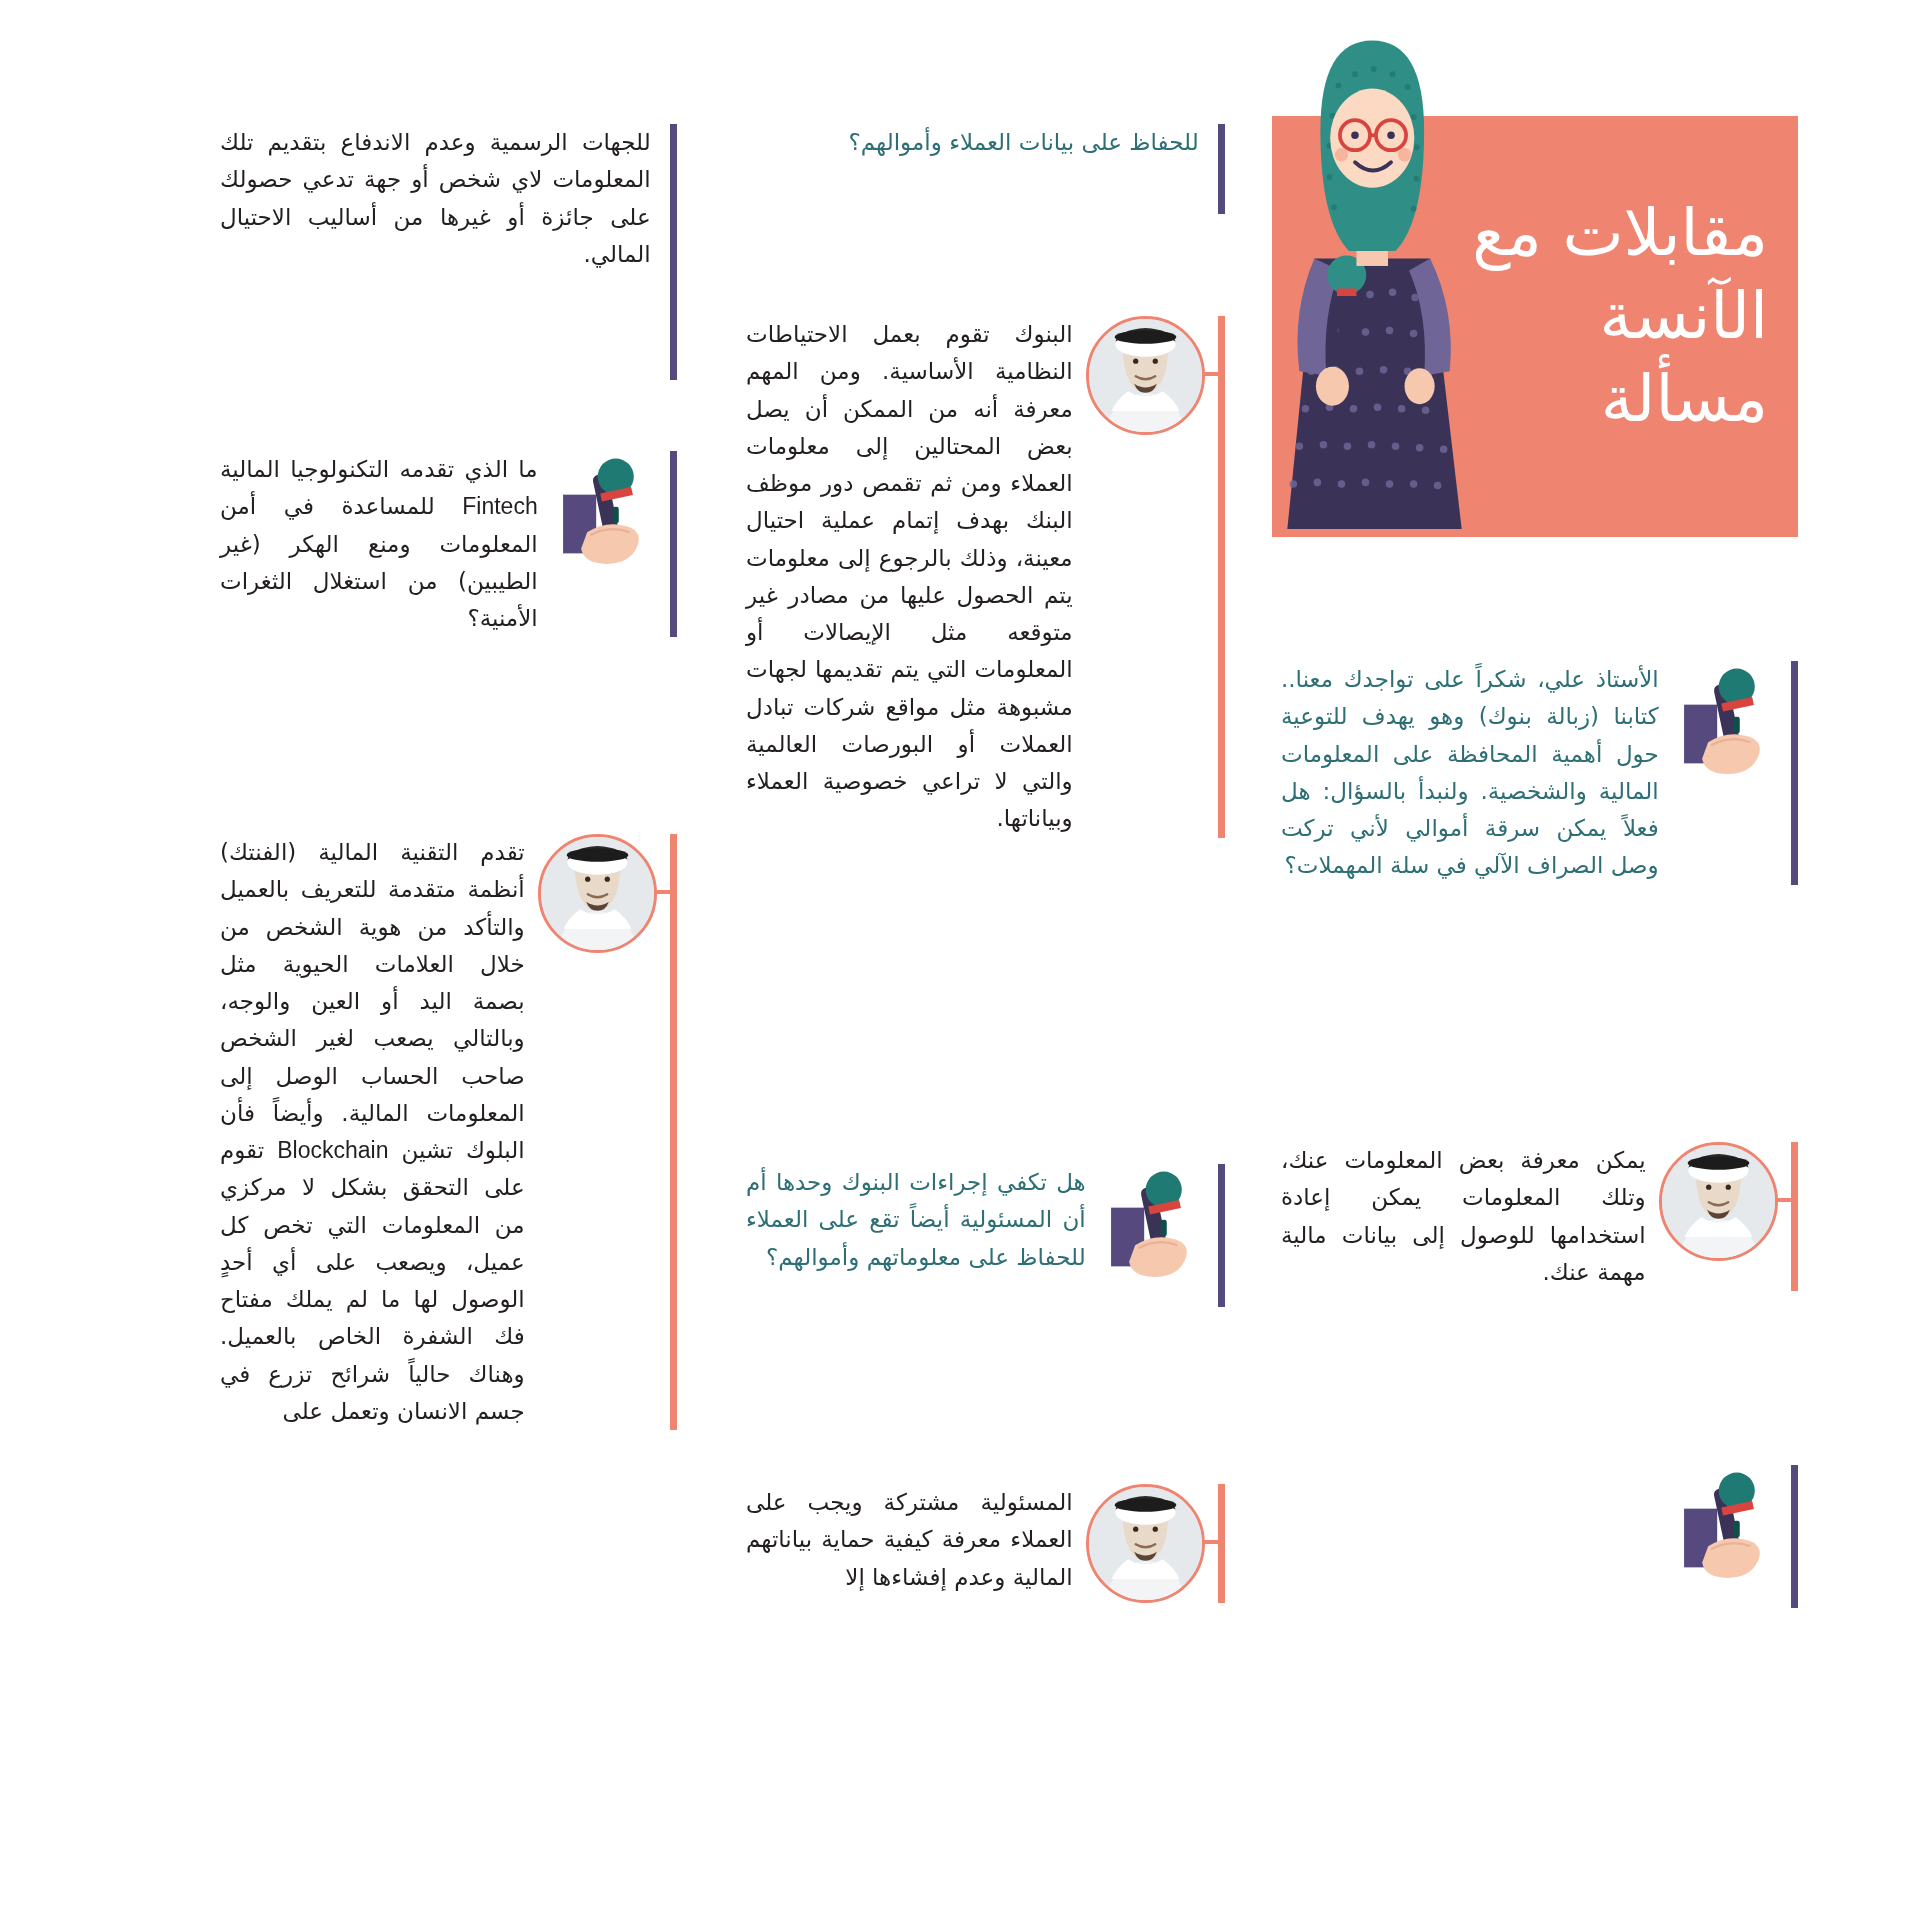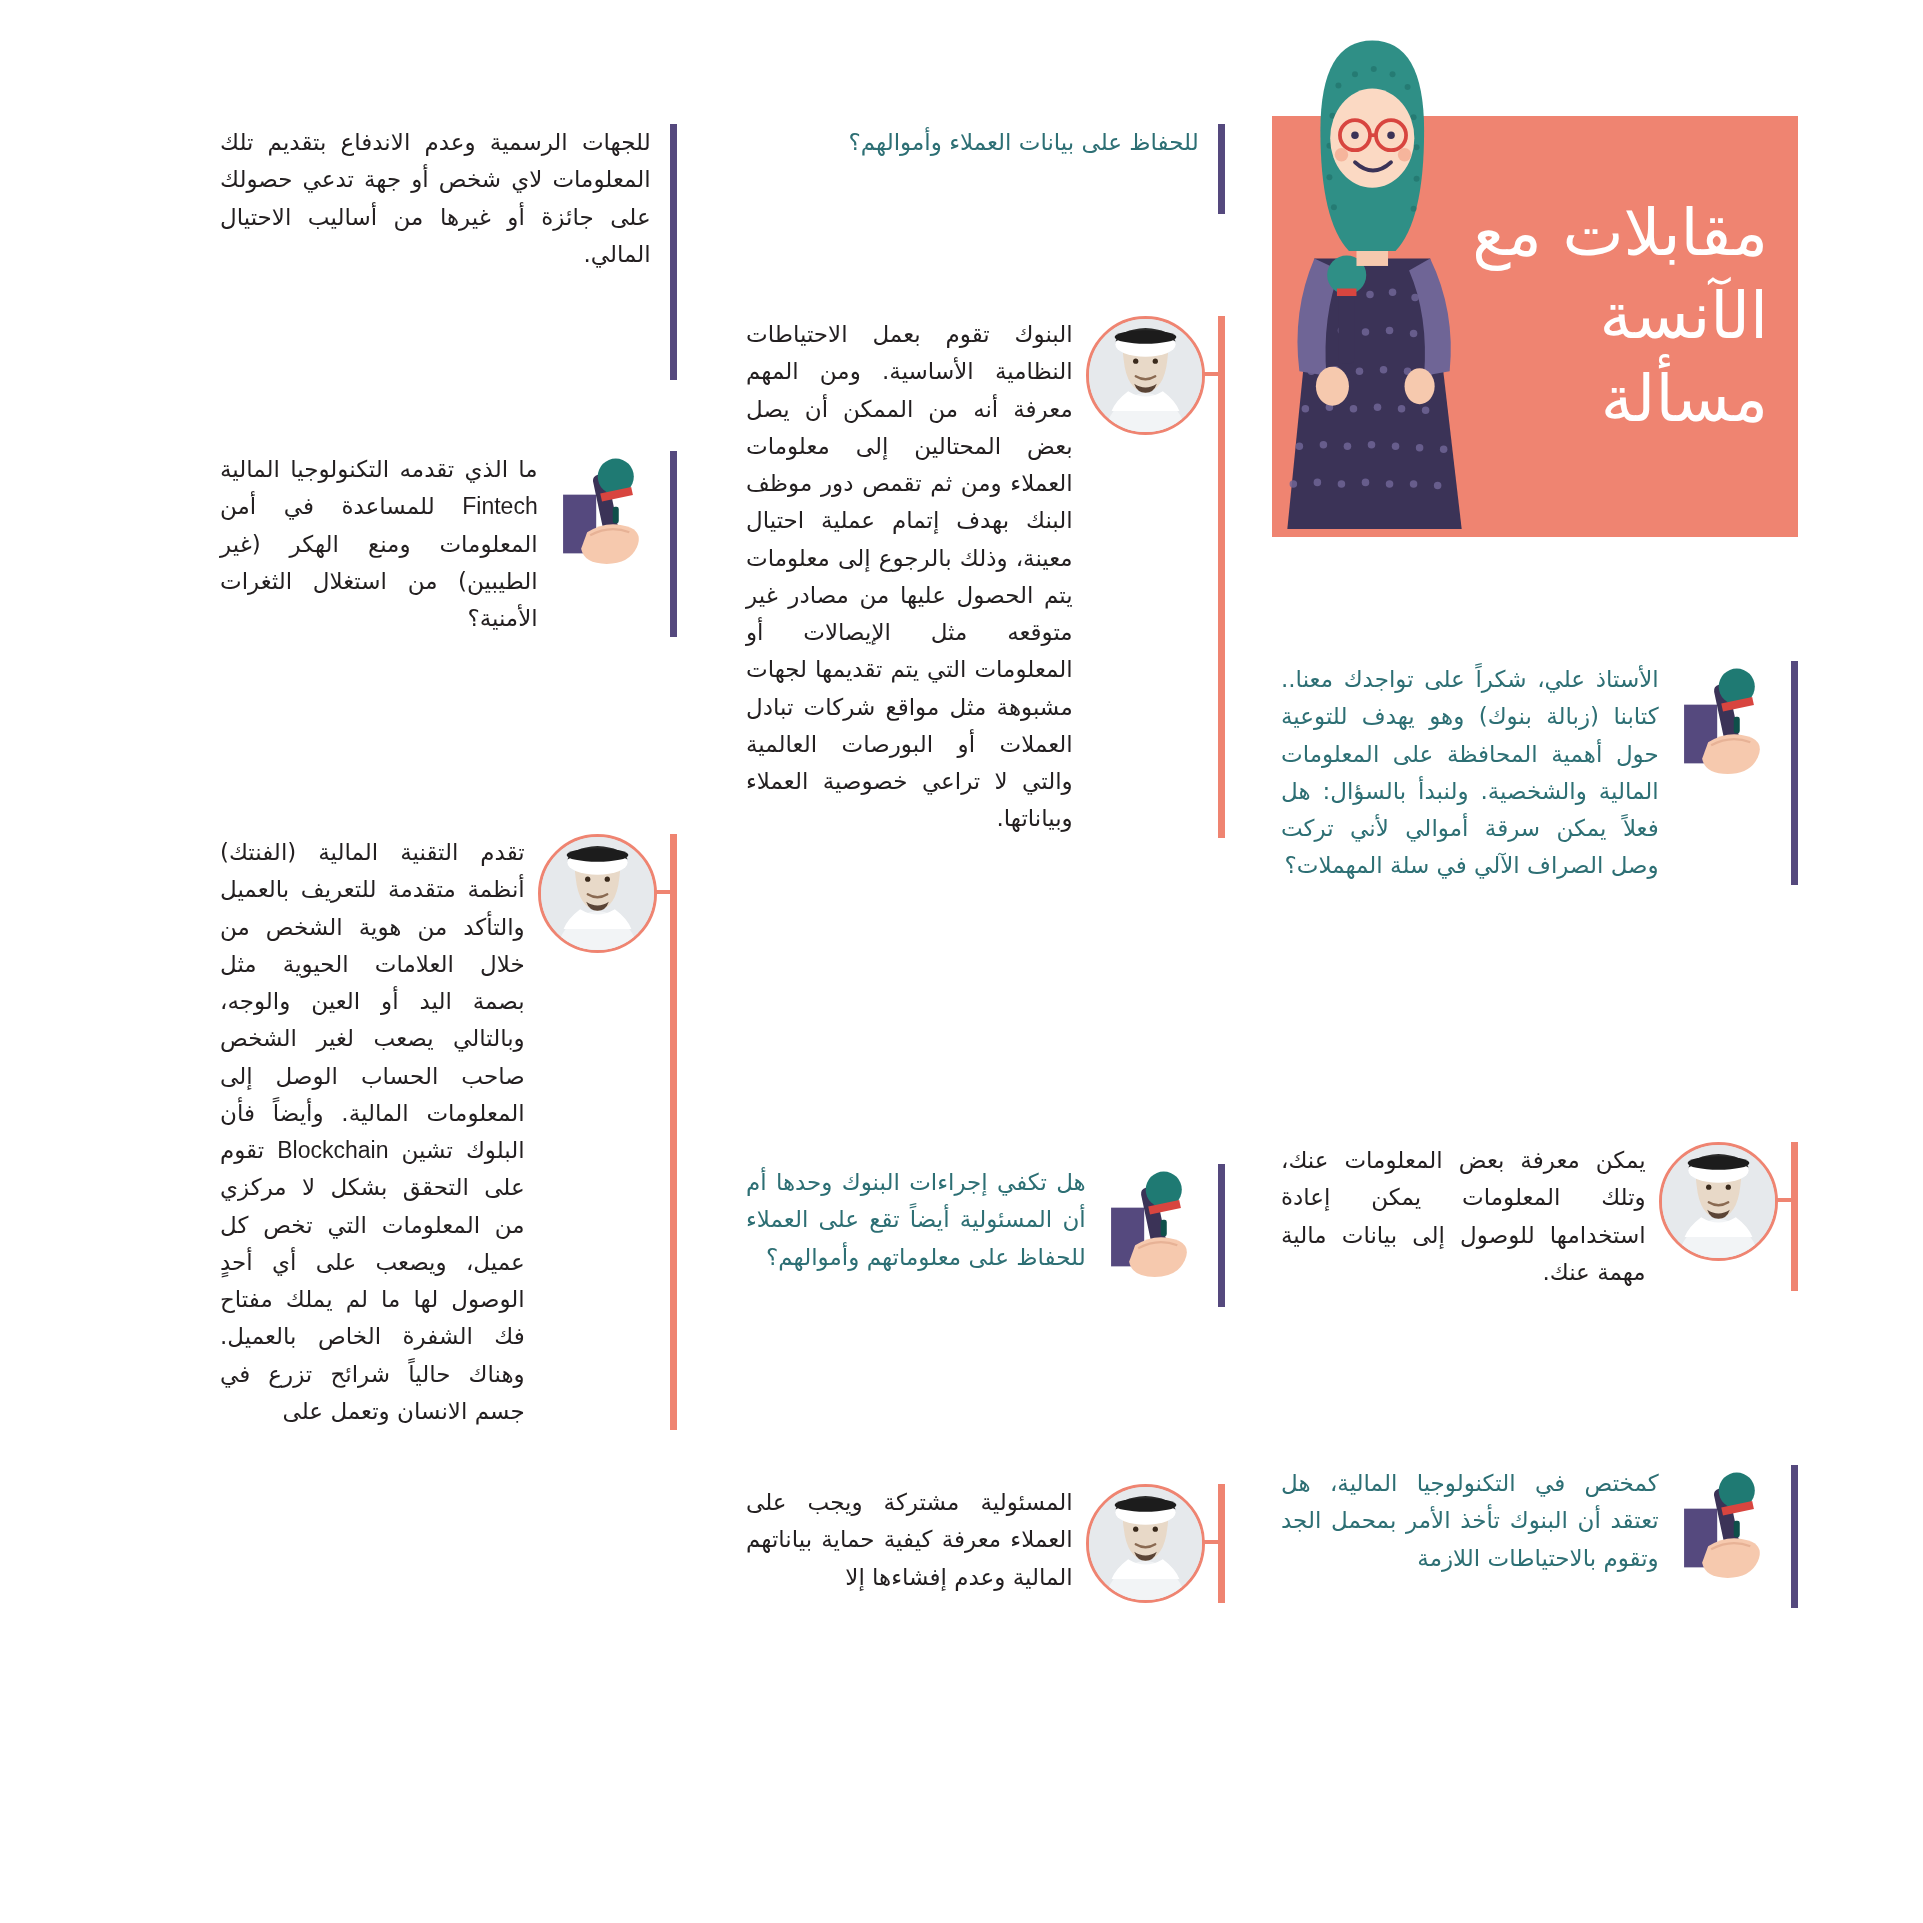--- a/index.html
+++ b/index.html
@@ -323,21 +323,20 @@
             <rect x="8" y="58" width="44" height="78" fill="#55497e"></rect>
             <rect x="56" y="30" width="20" height="96" rx="8" fill="#3b3357" transform="rotate(-12 66 78)"></rect>
             <circle cx="78" cy="34" r="24" fill="#1f7a73"></circle>
             <rect x="58" y="52" width="42" height="11" fill="#d8453f" transform="rotate(-12 79 57)"></rect>
             <rect x="74" y="74" width="8" height="22" rx="3" fill="#0f4f4a"></rect>
             <path d="M40 108 q28 -18 58 -6 q16 8 8 26 q-10 22 -40 22 q-30 0 -34 -20 Z" fill="#f6c9ae"></path>
             <path d="M44 112 q26 -14 52 -4" fill="none" stroke="#e7b296" stroke-width="3"></path>
           </svg>
         </div>
       </div>
-      <div class="q-text">كمختص في التكنولوجيا المالية، هل تعتقد أن البنوك تأخذ الأمر بمحمل الجد وتقوم بالاحتياطات اللازمة</div>
     </div>
 
   </div>
 
   <div class="col col-mid">
 
     <div class="qa" style="top: 124px;">
       <div class="rule purple" style="height:90px; align-self:flex-start;"></div>
       <div class="q-text">للحفاظ على بيانات العملاء وأموالهم؟</div>
     </div>

